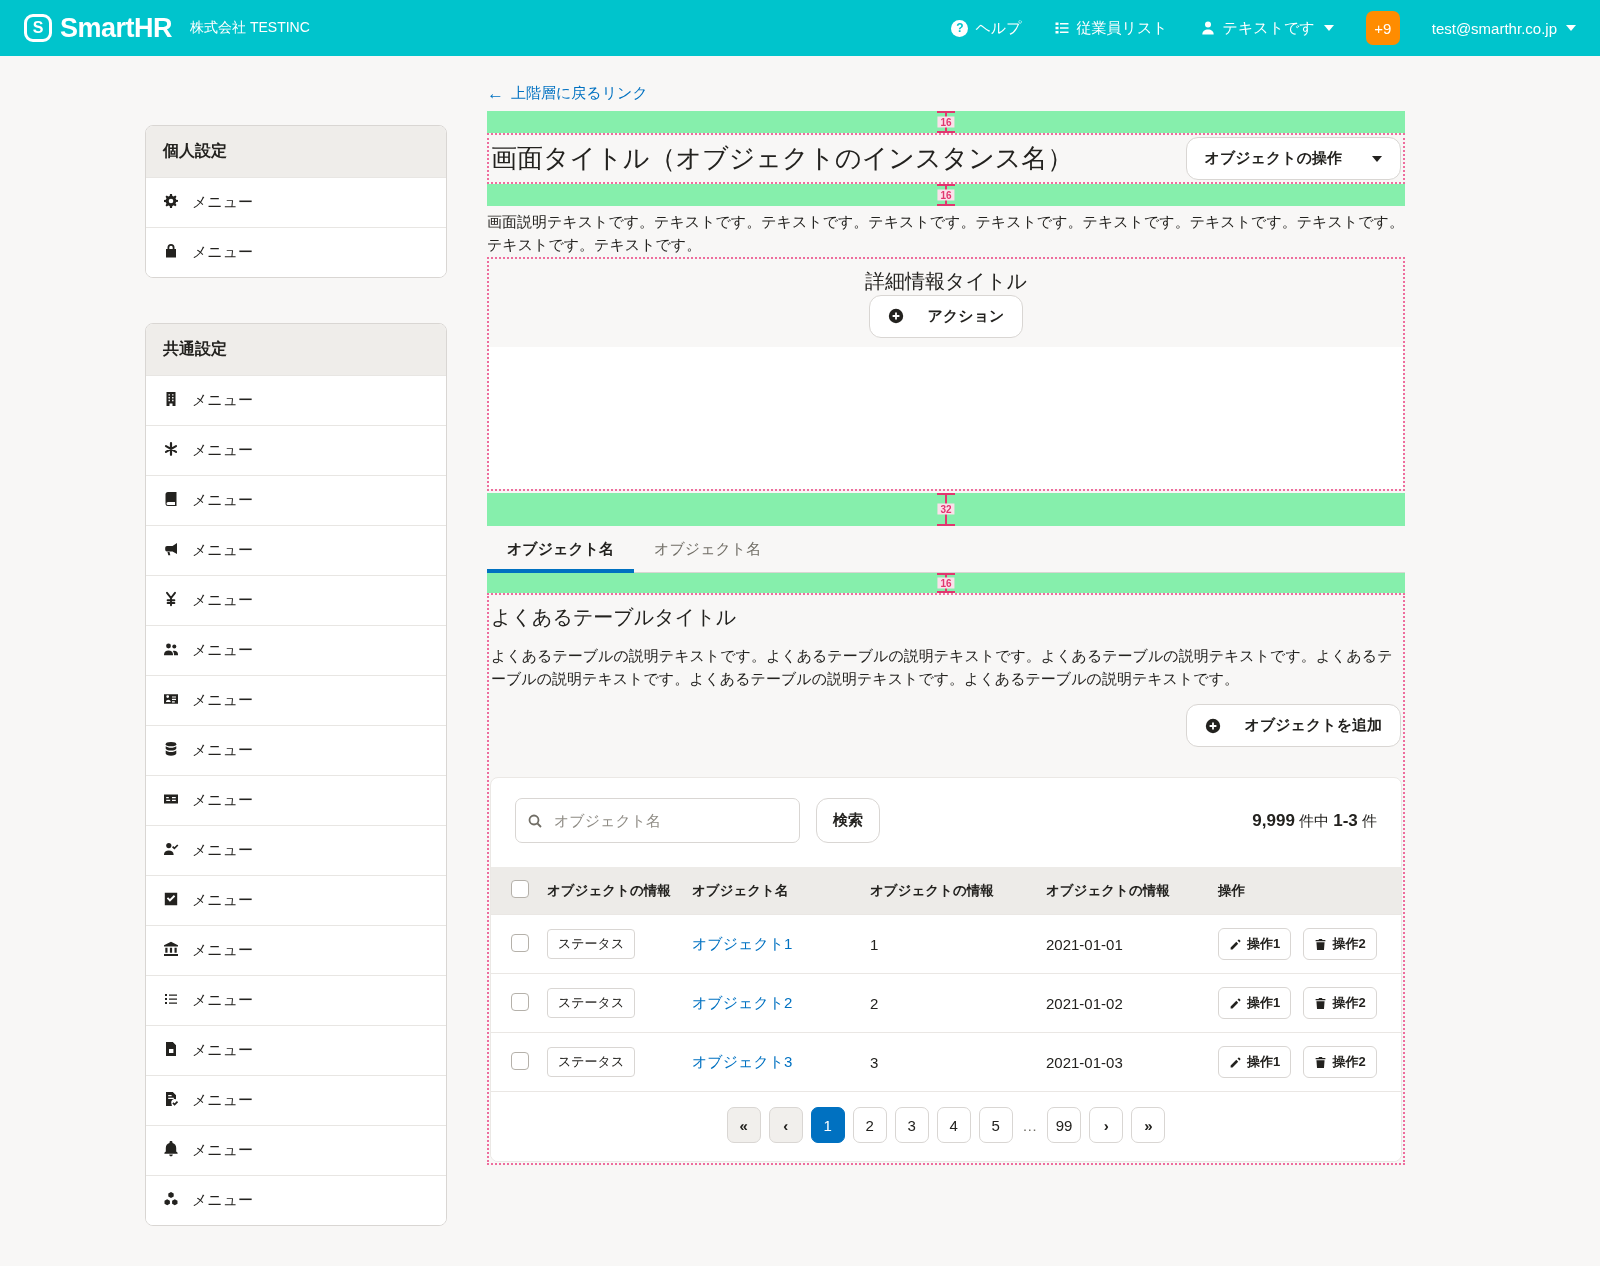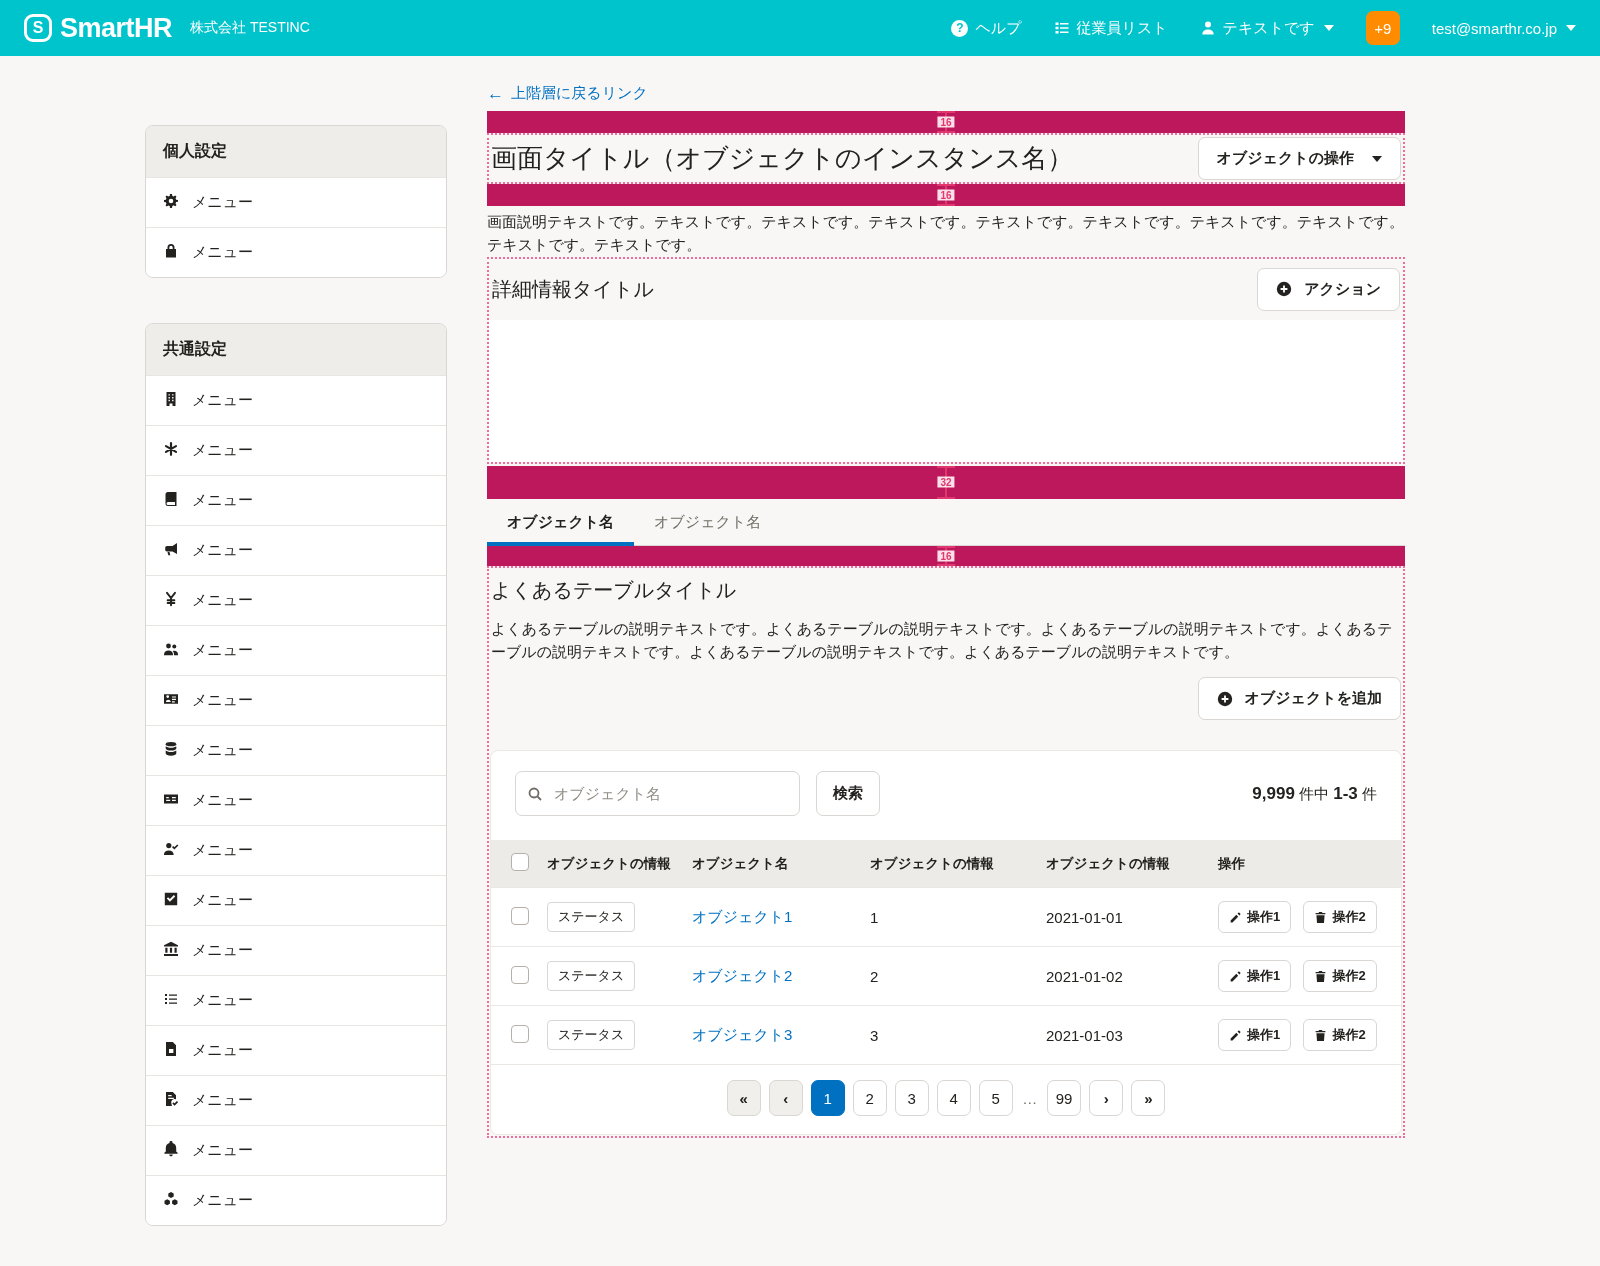--- a/index.html
+++ b/index.html
@@ -27,34 +27,34 @@
   .sidebar{width:302px;flex-shrink:0;}
   .side-card{background:#fff;border:1px solid #d9d6d3;border-radius:8px;overflow:hidden;margin-bottom:24px;margin-top:45px;}
   .side-head{background:#efedea;padding:15px 17px;font-size:16px;font-weight:bold;}
   .side-item{display:flex;align-items:flex-start;gap:13px;padding:15px 17px;font-size:15px;border-top:1px solid #e8e6e3;background:#fff;cursor:pointer;}
   .sicon{width:16px;height:16px;display:inline-flex;flex-shrink:0;}
   .sicon svg{width:16px;height:16px;fill:#23221f;}
   
   .main{flex:1;min-width:0;}
   .back-link{display:inline-flex;align-items:center;gap:7px;color:#0071c1;font-size:15px;margin:4px 0 8px;cursor:pointer;}
   .back-arrow{font-weight:bold;font-size:17px;line-height:1;}
-  .measure{position:relative;background:#be185d;}
+  .measure{position:relative;background:#86efac;}
   .m-line{position:absolute;left:50%;top:0;bottom:0;width:2px;margin-left:-1px;background:#e0376f;}
   .m-cap{position:absolute;left:50%;width:18px;height:2px;margin-left:-9px;background:#e0376f;}
   .m-top{top:0}.m-bot{bottom:0}
   .m-num{position:absolute;left:50%;top:50%;transform:translate(-50%,-50%);background:#fbe0ea;padding:0 3px;font-size:10px;font-weight:bold;color:#e0376f;line-height:1.1;z-index:1;}
   .spec-box{border:2px dotted #ee6d9d;}
   .title-row{display:flex;align-items:center;justify-content:space-between;padding:2px;}
   .page-title{font-size:26px;font-weight:400;line-height:1.45;}
-  .btn{display:inline-flex;align-items:center;gap:12px;background:#fff;border:1px solid #d9d6d3;border-radius:7px;font-weight:bold;color:#23221f;cursor:pointer;font-family:inherit;}
+  .btn{display:inline-flex;align-items:center;gap:24px;background:#fff;border:1px solid #d9d6d3;border-radius:12px;font-weight:bold;color:#23221f;cursor:pointer;font-family:inherit;}
   .btn-lg{padding:11px 18px;font-size:15px;}
   .pc-ic svg{width:16px;height:16px;display:block;}
   .page-desc{font-size:15px;line-height:1.55;margin:4px 0 0;}
   .mt2{margin-top:2px;}
-  .panel-head{display:flex;align-items:center;justify-content:space-between;padding:9px 3px;}
+  .panel-head{display:flex;align-items:center;justify-content:space-between;padding:9px 3px;flex-direction:column;}
   .panel-title{font-size:20px;font-weight:400;}
   .panel-body{background:#fff;height:142px;}
   .tabs{display:flex;border-bottom:1px solid #d9d6d3;margin-top:4px;}
   .tab{padding:10px 20px 13px;font-size:15px;color:#716e66;position:relative;cursor:pointer;}
   .tab.active{color:#23221f;font-weight:bold;}
   .tab.active::after{content:"";position:absolute;left:0;right:0;bottom:-1px;height:4px;background:#0071c1;}
   .ts-title{font-size:20px;font-weight:400;padding:9px 2px 0;}
   .ts-desc{font-size:15px;line-height:1.55;margin:13px 2px 0;}
   .ts-addrow{display:flex;justify-content:flex-end;margin:14px 2px 0;}
   .card{background:#fff;border:1px solid #ebe8e5;border-radius:8px;margin:30px 1px 1px;overflow:hidden;}

